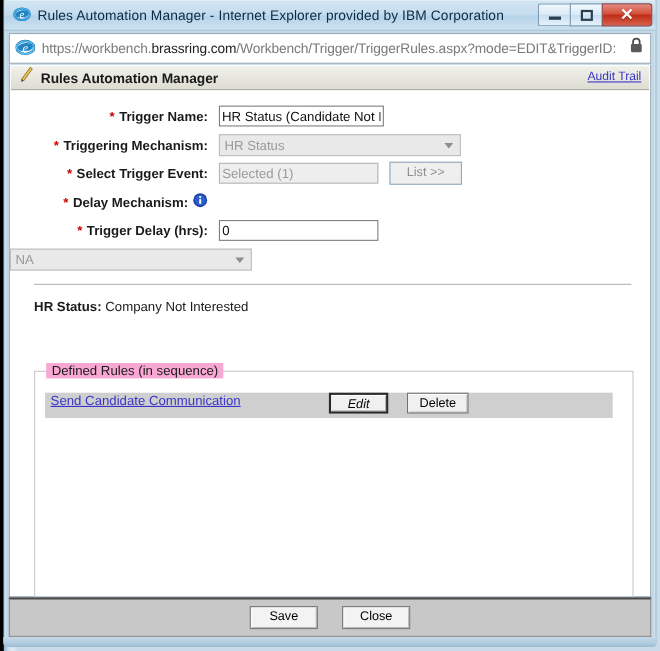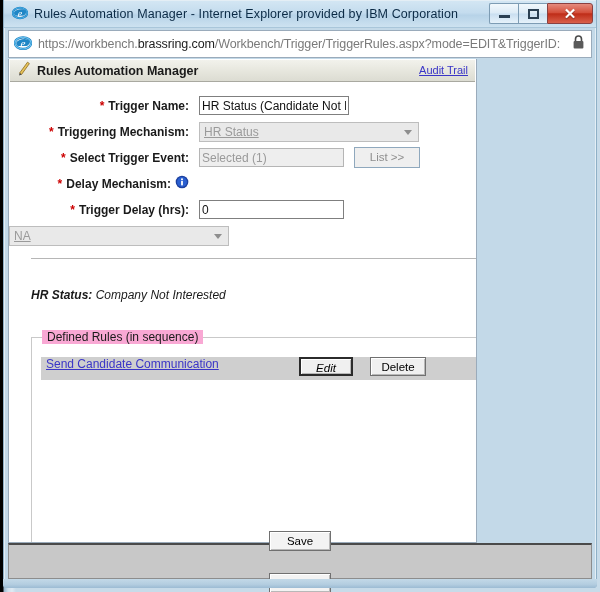--- a/index.html
+++ b/index.html
@@ -86,21 +86,21 @@
     overflow: hidden; flex: 1 1 auto;
     letter-spacing: -.1px;
   }
   #addr-url .dark { color: #222222; }
   #lock-icon { flex: 0 0 auto; margin-right: 6px; }
 
   
   #page {
     position: absolute;
     left: 8px; top: 59px;
-    width: 469px; height: 484px;
+    width: 584px; height: 484px;
     background: #ffffff;
     border: 1px solid #9aabbb;
     border-top: none;
     overflow: hidden;
   }
 
   #page-header {
     position: relative;
     margin: 1px 1px 0 1px;
     height: 22px;
@@ -145,21 +145,21 @@
     padding: 0 2px; outline: none;
   }
   input.tb.disabled { background: #eeeeee; color: #9a9a9a; border-color: #b5b5b5; }
 
   .sel {
     height: 20px;
     border: 1px solid #7f7f7f;
     background: #ffffff;
     font-size: 12px; color: #111111;
     display: flex; align-items: center;
-    padding-left: 4px; position: relative; text-decoration: underline;
+    padding-left: 4px; position: relative;
   }
   .sel.disabled { background: #e9e9e9; color: #9a9a9a; border-color: #bdbdbd; }
   .sel .caret {
     position: absolute; right: 6px; top: 50%;
     margin-top: -2px;
     width: 0; height: 0;
     border-left: 4px solid transparent;
     border-right: 4px solid transparent;
     border-top: 5px solid #4a4a4a;
   }
@@ -181,22 +181,22 @@
 
   #info-icon { flex: 0 0 auto; }
 
   #separator {
     position: absolute;
     left: 22px; top: 176px; width: 543px; height: 1px;
     background: #b6b6b6;
   }
 
   #hr-status-line {
-    position: absolute; left: 22px; top: 206px;
-    font-size: 12px; color: #1a1a1a; font-style: italic;
+    position: absolute; left: 22px; top: 190px;
+    font-size: 12px; color: #1a1a1a;
   }
   #hr-status-line .k { font-weight: bold; }
 
   #rule-buttons {
     position: absolute; left: 0; top: 218px;
     width: 584px; display: flex; justify-content: center; gap: 28px;
   }
   #btn-add-rule { width: 62px; height: 20px; }
   #btn-copy-rule { width: 70px; height: 20px; }
 
@@ -228,21 +228,21 @@
   #btn-delete { position: absolute; left: 329px; width: 56px; height: 19px; }
 
   
   #bottom-bar {
     position: absolute;
     left: 8px; top: 543px;
     width: 584px; height: 36px;
     background: #c8c8c8;
     border: 1px solid #8d8d8d;
     border-top: 2px solid #4a4a4a;
-    display: flex; align-items: center; justify-content: center; gap: 22px; flex-direction: column;
+    display: flex; align-items: center; justify-content: center; gap: 22px;
   }
   #btn-save { width: 62px; height: 21px; background:#f3f3f3; }
   #btn-close { width: 62px; height: 21px; background:#f3f3f3; }
 
   #frame-bottom {
     position: absolute; left: 3px; top: 579px;
     width: 594px; height: 9px;
     background: linear-gradient(to bottom, #c3d9e8 0%, #b3cde0 60%, #9cbbd3 100%);
     border-radius: 0 0 4px 4px;
   }

